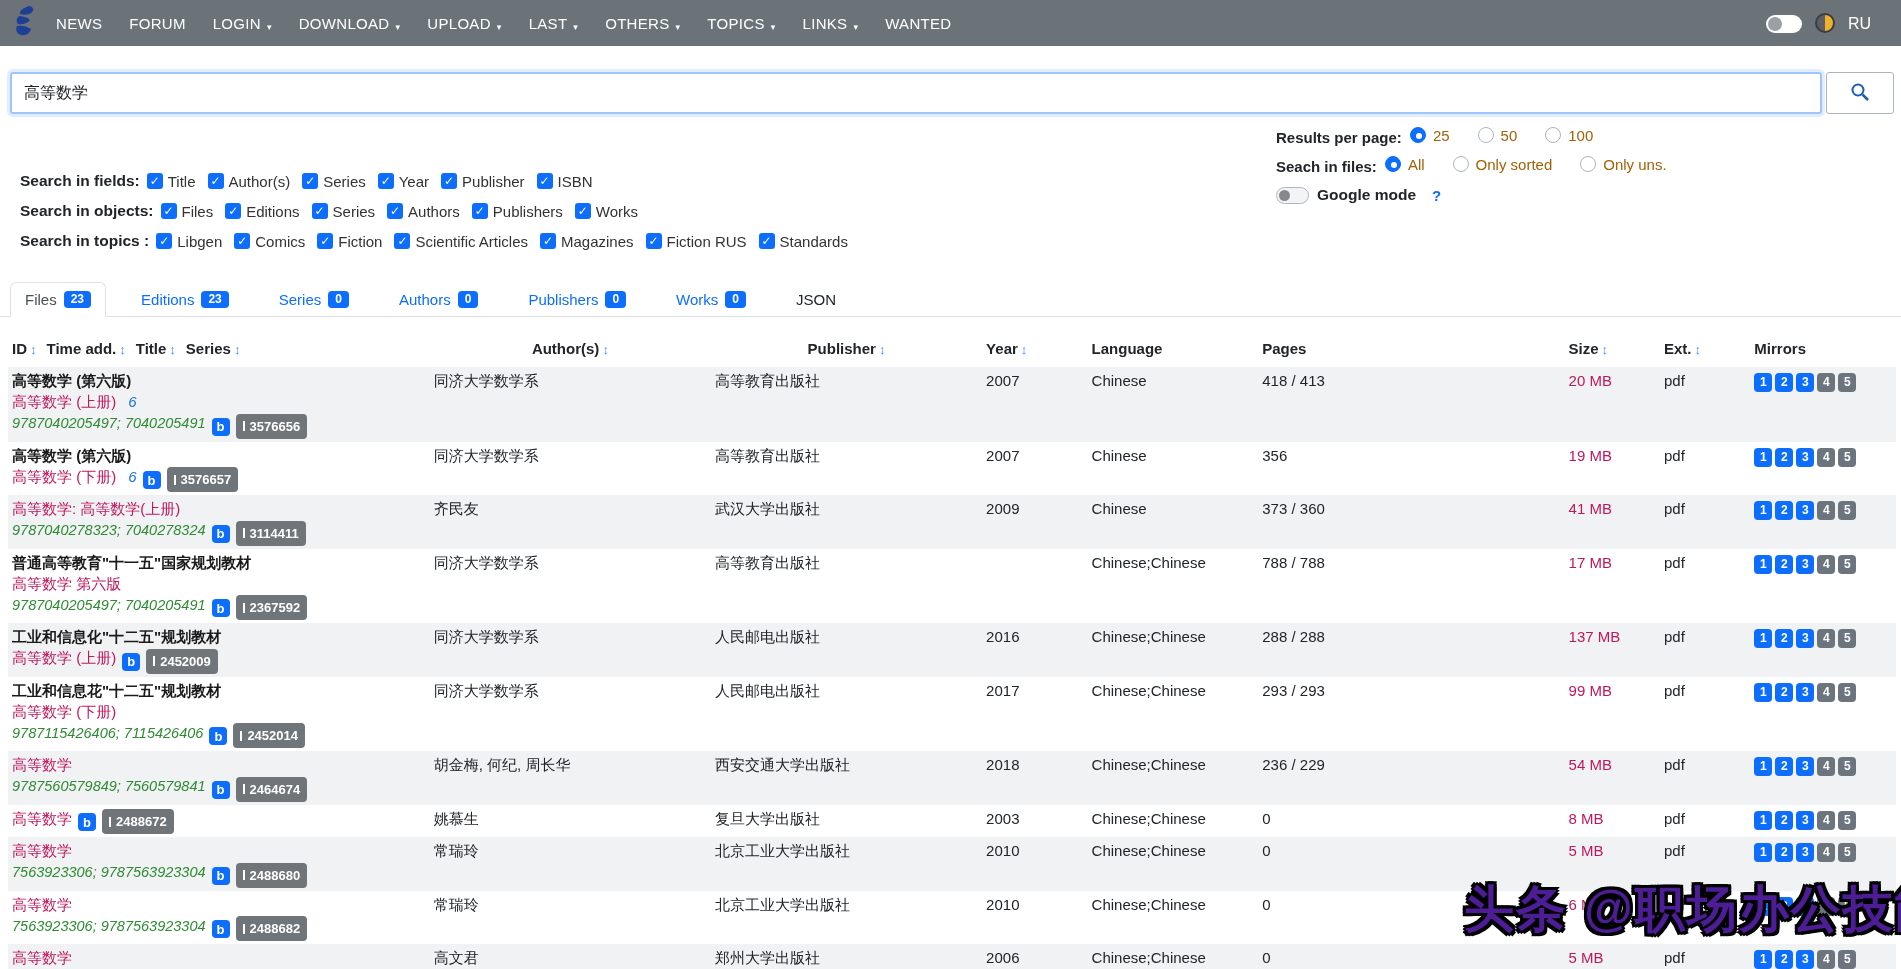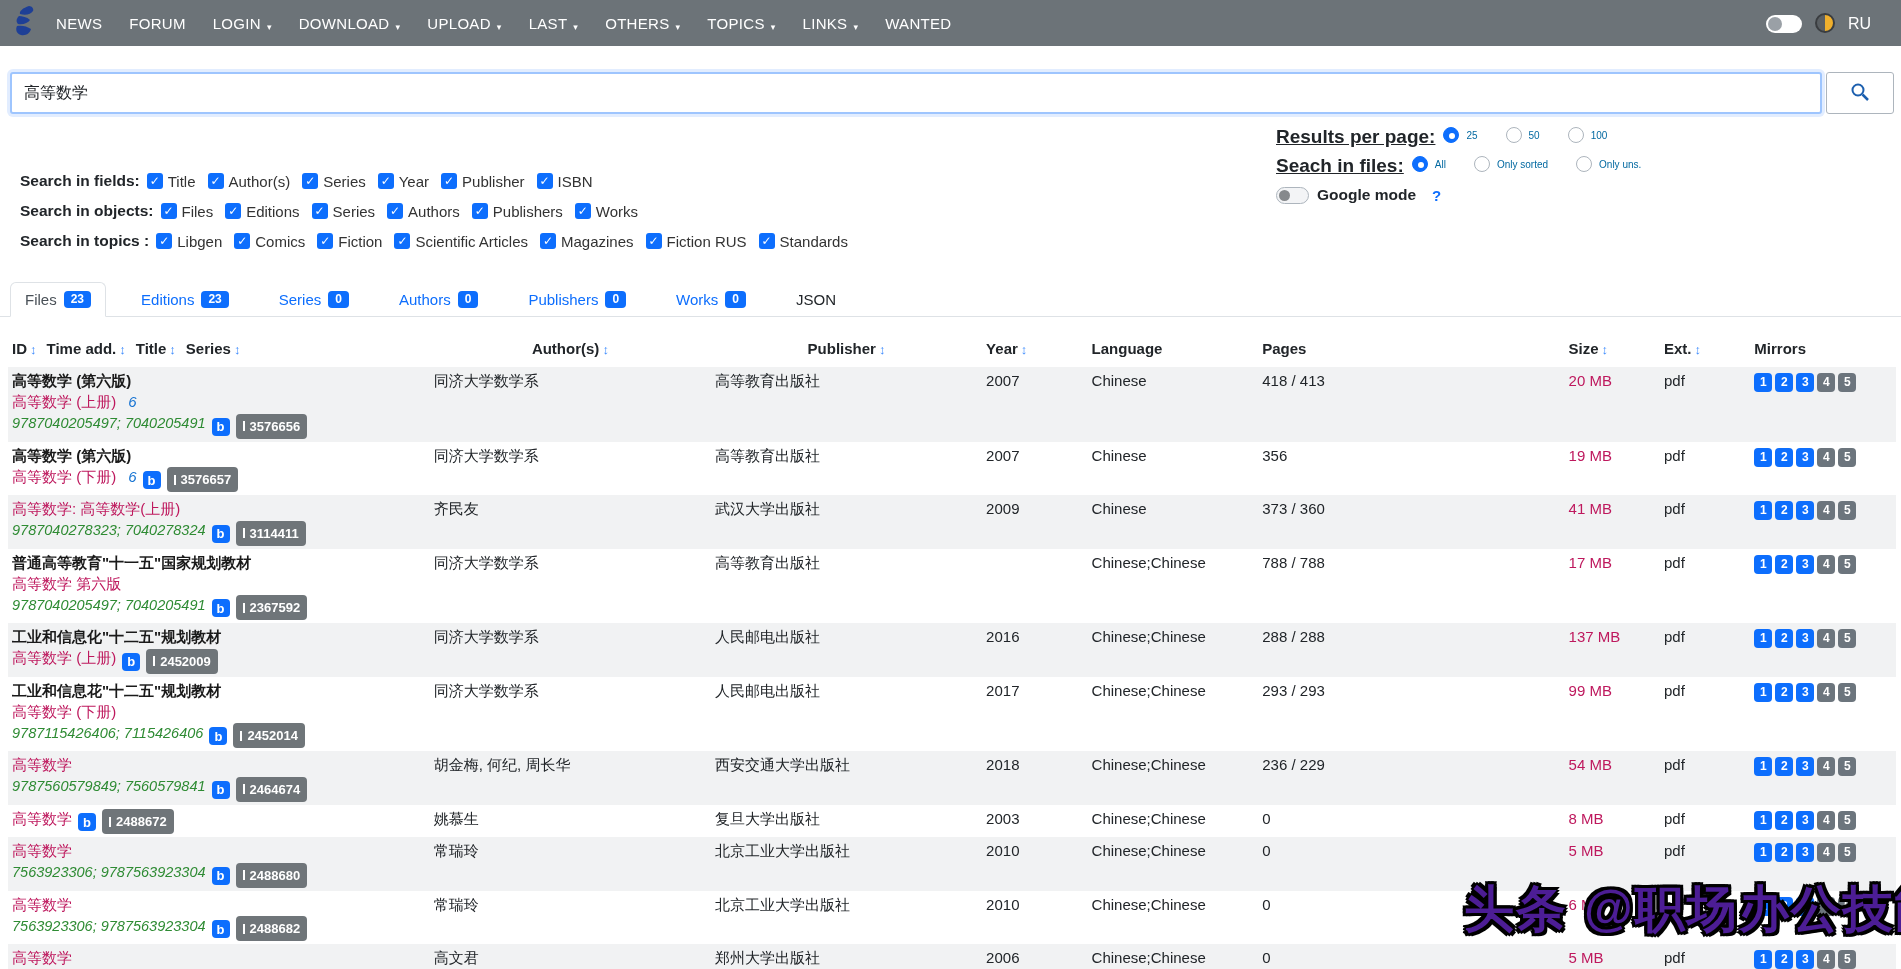--- a/index.html
+++ b/index.html
@@ -31,26 +31,26 @@
   .filters { display:flex; margin:12px 7px 0 20px; }
   .filters-left { flex:1;margin-top:44px; }
   .filter-row { margin-bottom:8px; display:flex; align-items:center; flex-wrap:wrap; min-height:22px; }
   .flabel { font-weight:bold; font-size:15.5px; margin-right:7px; }
   .cb { display:inline-flex; align-items:center; margin-right:12px; cursor:pointer; }
   .cb .box { width:16px; height:16px; border-radius:3px; background:#0d6efd; color:#fff; font-size:12px;
     display:inline-flex; align-items:center; justify-content:center; margin-right:5px; }
   .cb .cb-label { font-size:15px; color:#333; }
   .filters-right { width:618px; }
   .opt-row { margin-bottom:7px; display:flex; align-items:center; min-height:22px; }
-  .blabel { font-weight:bold; font-size:19px; margin-right:8px;text-decoration:underline; }
+  .blabel { font-weight:bold; font-size:15px; margin-right:8px; }
   .radio { display:inline-flex; align-items:center; margin-right:28px; cursor:pointer; }
   .radio .circle { width:16px; height:16px; border-radius:50%; border:1px solid #adb5bd; background:#fff; margin-right:7px; position:relative; }
   .radio.sel .circle { background:#0d6efd; border-color:#0d6efd; }
   .radio.sel .circle::after { content:""; position:absolute; left:5px; top:5px; width:6px; height:6px; border-radius:50%; background:#fff; }
-  .radio .r-label { font-size:10px; color:#0369a1; }
+  .radio .r-label { font-size:15px; color:#a16207; }
   .opt-switch { width:33px; height:17px; background:#f3f4f6; border:1px solid #adb5bd; border-radius:17px; position:relative; display:inline-block; margin-right:8px; cursor:pointer; }
   .opt-switch .knob { position:absolute; left:2px; top:2px; width:11px; height:11px; border-radius:50%; background:#86898c; }
   .t-label { font-weight:bold; font-size:15.5px; margin-right:14px; }
   .help { color:#0d6efd; font-weight:bold; font-size:15px; margin-left:2px; cursor:pointer; }
   
   .tabs { display:flex; align-items:flex-end; margin-top:22px; padding:0 0 0 10px; border-bottom:1px solid #dee2e6; }
   .tab { font-size:15px; color:#0d6efd; padding:8px 14px; margin-right:20px; margin-bottom:-1px;
     display:flex; align-items:center; cursor:pointer; border:1px solid transparent; border-radius:6px 6px 0 0; }
   .tab.active { border-color:#dee2e6; border-bottom-color:#fff; background:#fff; color:#495057; }
   .tab.plain { color:#212529; }

